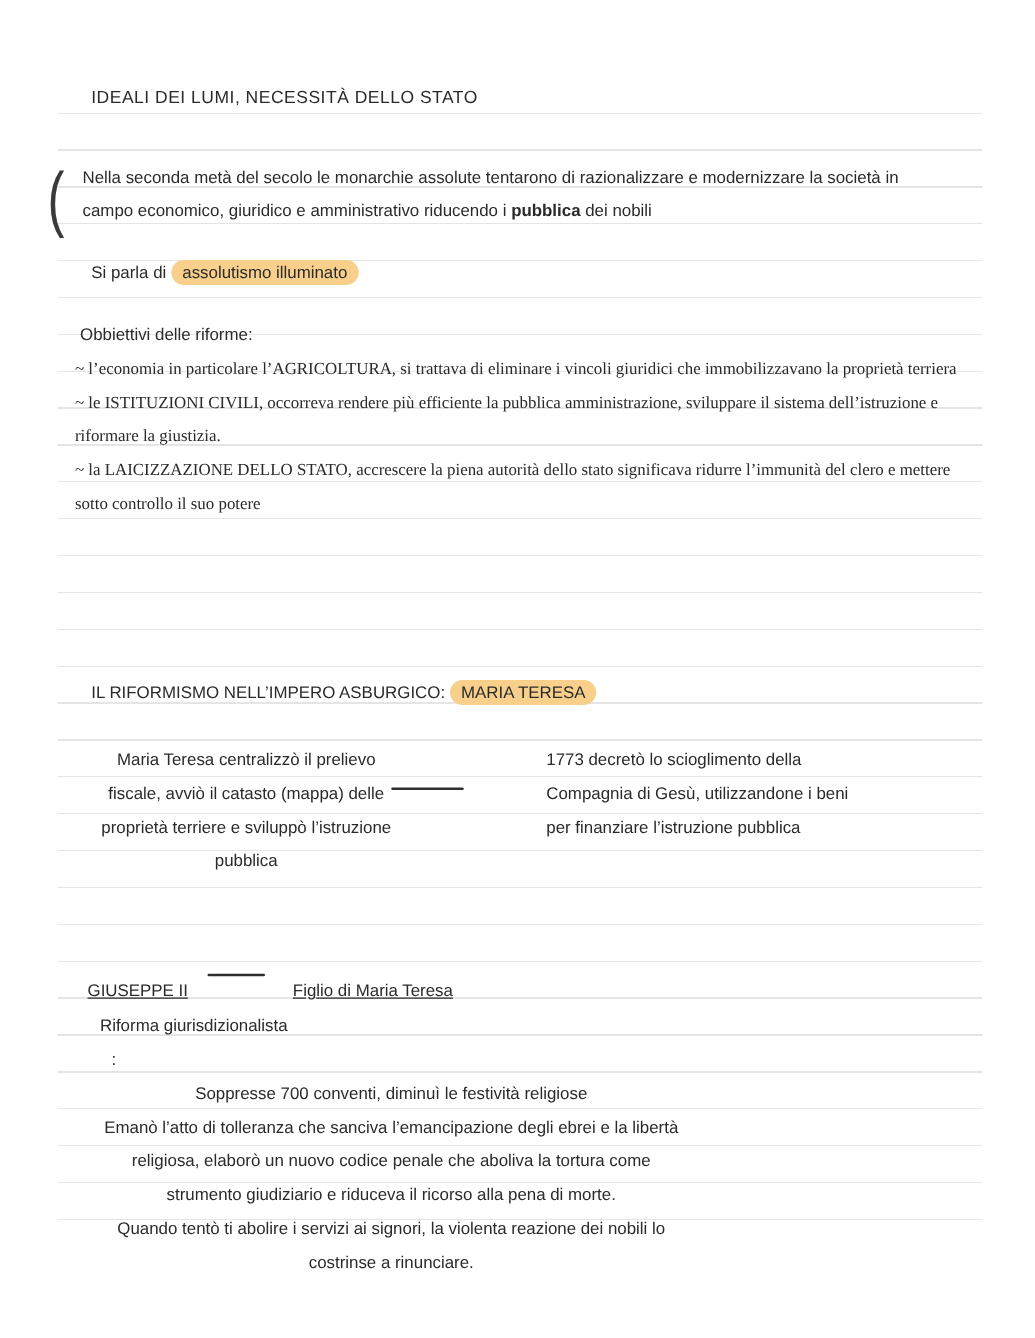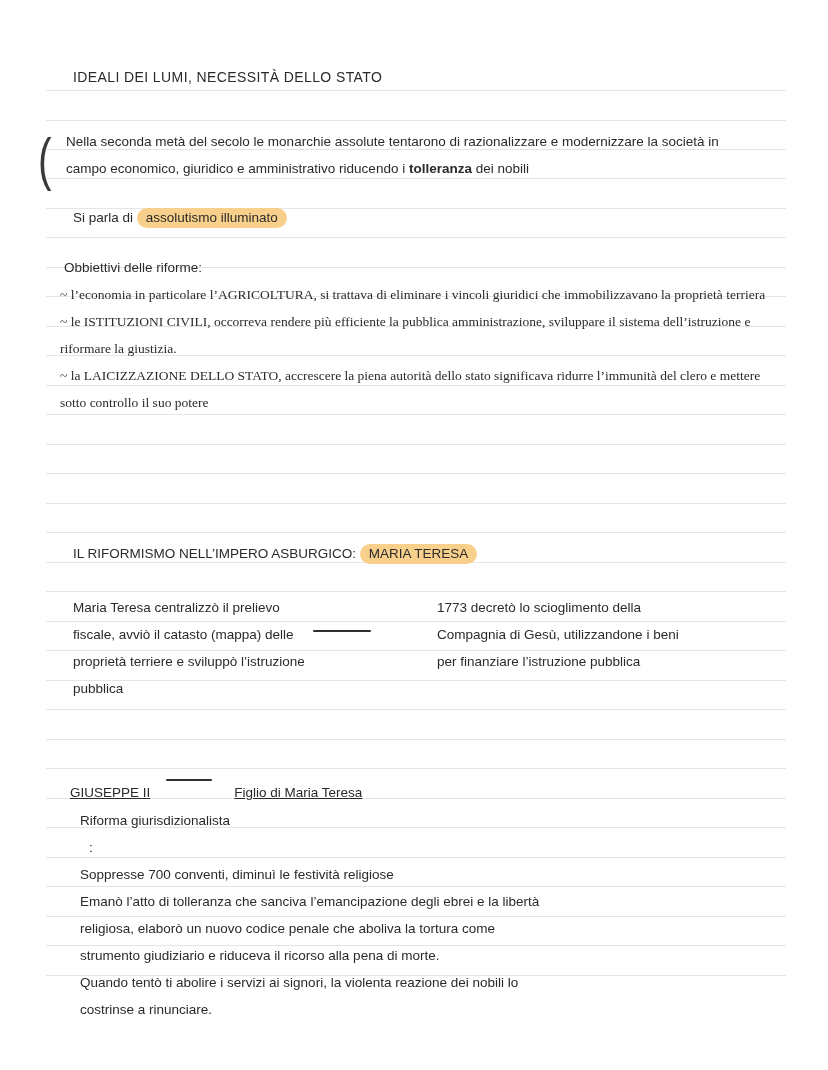--- a/index.html
+++ b/index.html
@@ -34,42 +34,42 @@
   .intro b{font-weight:bold;}
   .si-parla{left:73px;top:204px;}
   .hl{
     background:var(--highlight);
     border-radius:11px;
     padding:2px 9px 3px;
   }
   .obj-heading{left:64px;top:254px;}
   .objectives{left:60px;top:281px;width:716px;font-family:Liberation Serif, serif;}
   .asb-heading{left:73px;top:540px;}
-  .col-left{left:73px;top:594px;width:248px;}
+  .col-left{left:73px;top:594px;width:248px;text-align:center;}
   .col-divider{left:313px;top:630px;width:58px;height:2px;background:#2f2f2f;border-radius:2px;}
   .col-right{left:437px;top:594px;width:260px;}
   .giuseppe-row{left:70px;top:779px;display:flex;text-decoration:underline;}
   .g-dash{width:46px;height:2px;background:#2f2f2f;border-radius:2px;margin:0 22px 0 16px;}
   .riforma-row{left:80px;top:807px;display:flex;align-items:flex-start;flex-direction:column;}
   .r-label{width:172px;}
   .r-colon{width:22px;text-align:center;}
-  .r-desc{width:466px;white-space:pre-line;}
+  .r-desc{width:466px;white-space:pre-line;text-align:center;}
 </style>
 </head>
 <body>
 
 <div class="page">
 
   <div class="rules"></div>
 
   <div class="abs title">IDEALI DEI LUMI, NECESSITÀ  DELLO STATO</div>
 
   <div class="abs bracket">(</div>
 
-  <div class="abs intro"><span>Nella seconda metà del secolo le monarchie assolute tentarono di razionalizzare e modernizzare la società in campo economico, giuridico e amministrativo riducendo i </span><b>tolleranza</b><span> dei nobili</span></div>
+  <div class="abs intro"><span>Nella seconda metà del secolo le monarchie assolute tentarono di razionalizzare e modernizzare la società in campo economico, giuridico e amministrativo riducendo i </span><b>pubblica</b><span> dei nobili</span></div>
 
   <div class="abs si-parla"><span>Si parla di </span><span class="hl">assolutismo illuminato</span></div>
 
   <div class="abs obj-heading">Obbiettivi delle riforme:</div>
 
   <div class="abs objectives">
     <div>~ l’economia in particolare l’AGRICOLTURA, si trattava di eliminare i vincoli giuridici che immobilizzavano la proprietà terriera</div>
     <div>~ le ISTITUZIONI CIVILI, occorreva rendere più efficiente la pubblica amministrazione, sviluppare il sistema dell’istruzione e riformare la giustizia.</div>
     <div>~ la LAICIZZAZIONE DELLO STATO, accrescere la piena autorità dello stato significava ridurre l’immunità del clero e mettere sotto controllo il suo potere</div>
   </div>

